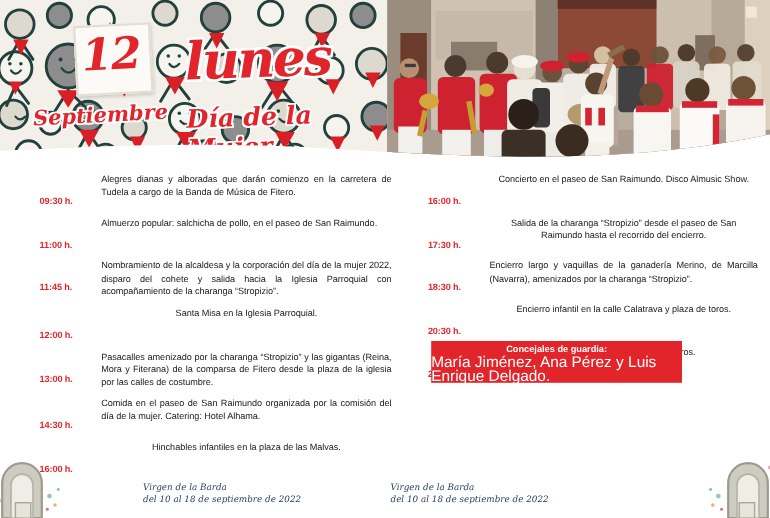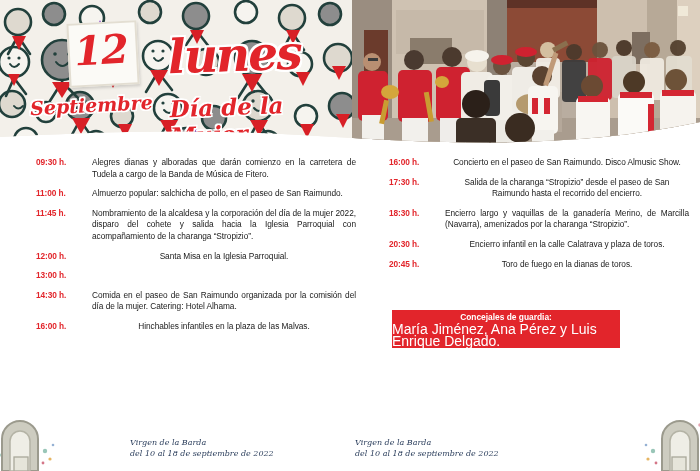--- a/index.html
+++ b/index.html
@@ -137,20 +137,21 @@
   }
   .event-time {
     flex: 0 0 auto;
     width: 56px;
     font-size: 8.3px;
     font-weight: bold;
     color: #e2252b;
     letter-spacing: -0.1px;
     line-height: 11.6px;
     white-space: nowrap;
+    margin-top: 20px;
   }
   .event-desc {
     flex: 1 1 auto;
     font-size: 8.3px;
     color: #1a1a1a;
     line-height: 11.6px;
     text-align: justify;
     letter-spacing: -0.05px;
   }
   .event-desc.nojust { text-align: center; }
@@ -457,20 +458,21 @@
     <div class="event-row">
       <div class="event-time">11:45 h.</div>
       <div class="event-desc">Nombramiento de la alcaldesa y la corporación del día de la mujer 2022, disparo del cohete y salida hacia la Iglesia Parroquial con acompañamiento de la charanga “Stropizio”.</div>
     </div>
     <div class="event-row">
       <div class="event-time">12:00 h.</div>
       <div class="event-desc nojust">Santa Misa en la Iglesia Parroquial.</div>
     </div>
     <div class="event-row">
       <div class="event-time">13:00 h.</div>
+      <div class="event-desc">Pasacalles amenizado por la charanga “Stropizio” y las gigantas (Reina, Mora y Fiterana) de la comparsa de Fitero desde la plaza de la iglesia por las calles de costumbre.</div>
     </div>
     <div class="event-row">
       <div class="event-time">14:30 h.</div>
       <div class="event-desc">Comida en el paseo de San Raimundo organizada por la comisión del día de la mujer. Catering: Hotel Alhama.</div>
     </div>
     <div class="event-row">
       <div class="event-time">16:00 h.</div>
       <div class="event-desc nojust">Hinchables infantiles en la plaza de las Malvas.</div>
     </div>
   </div>

